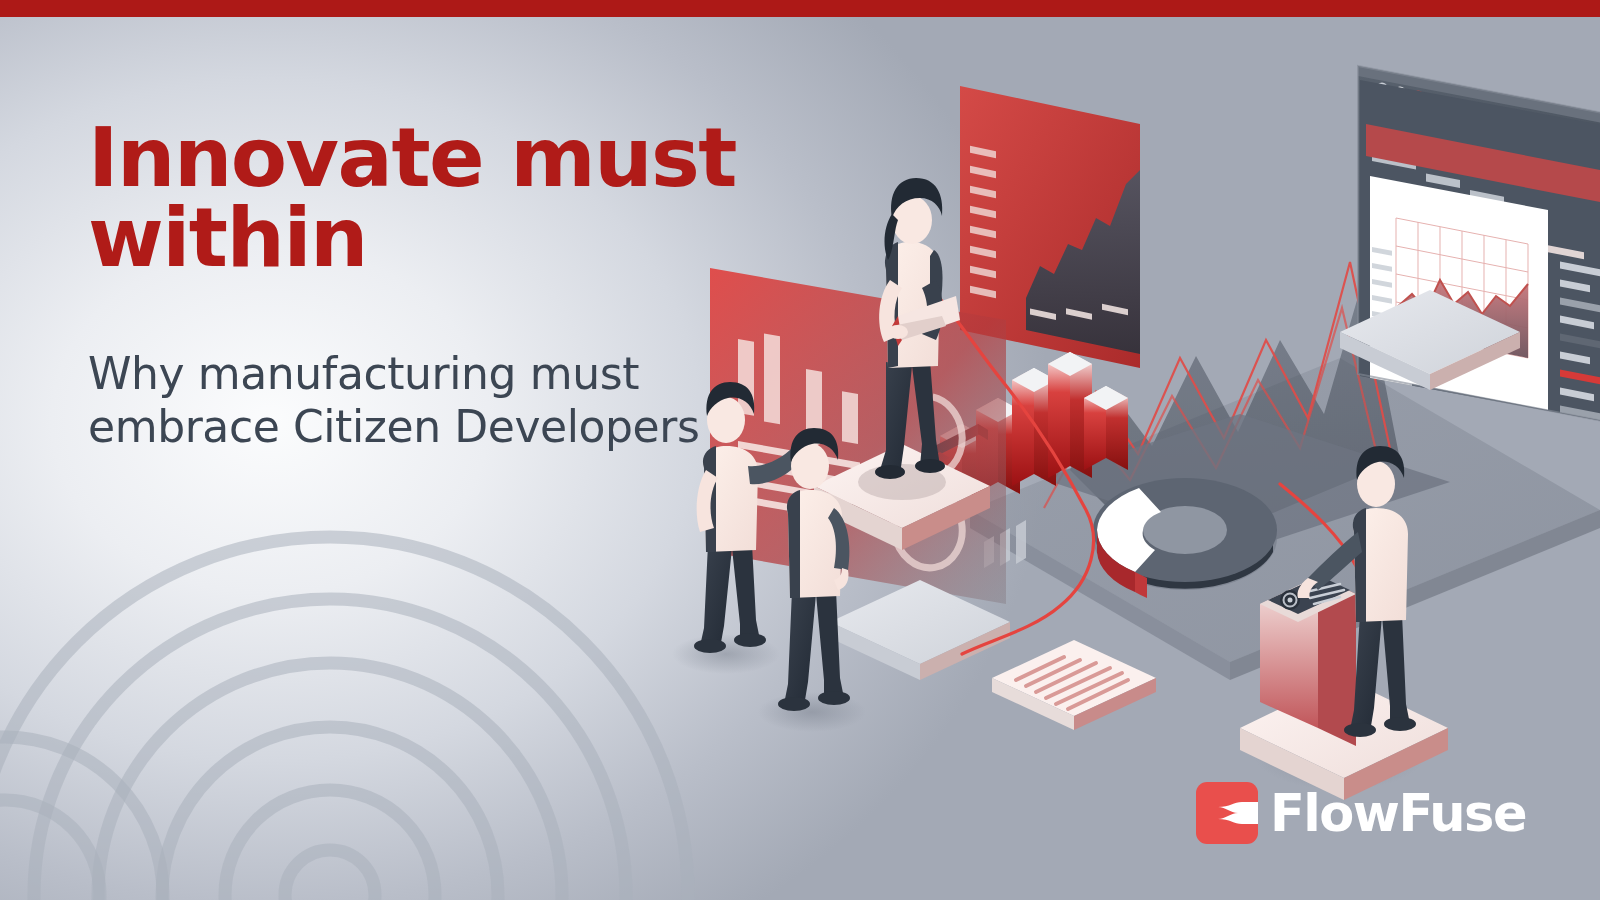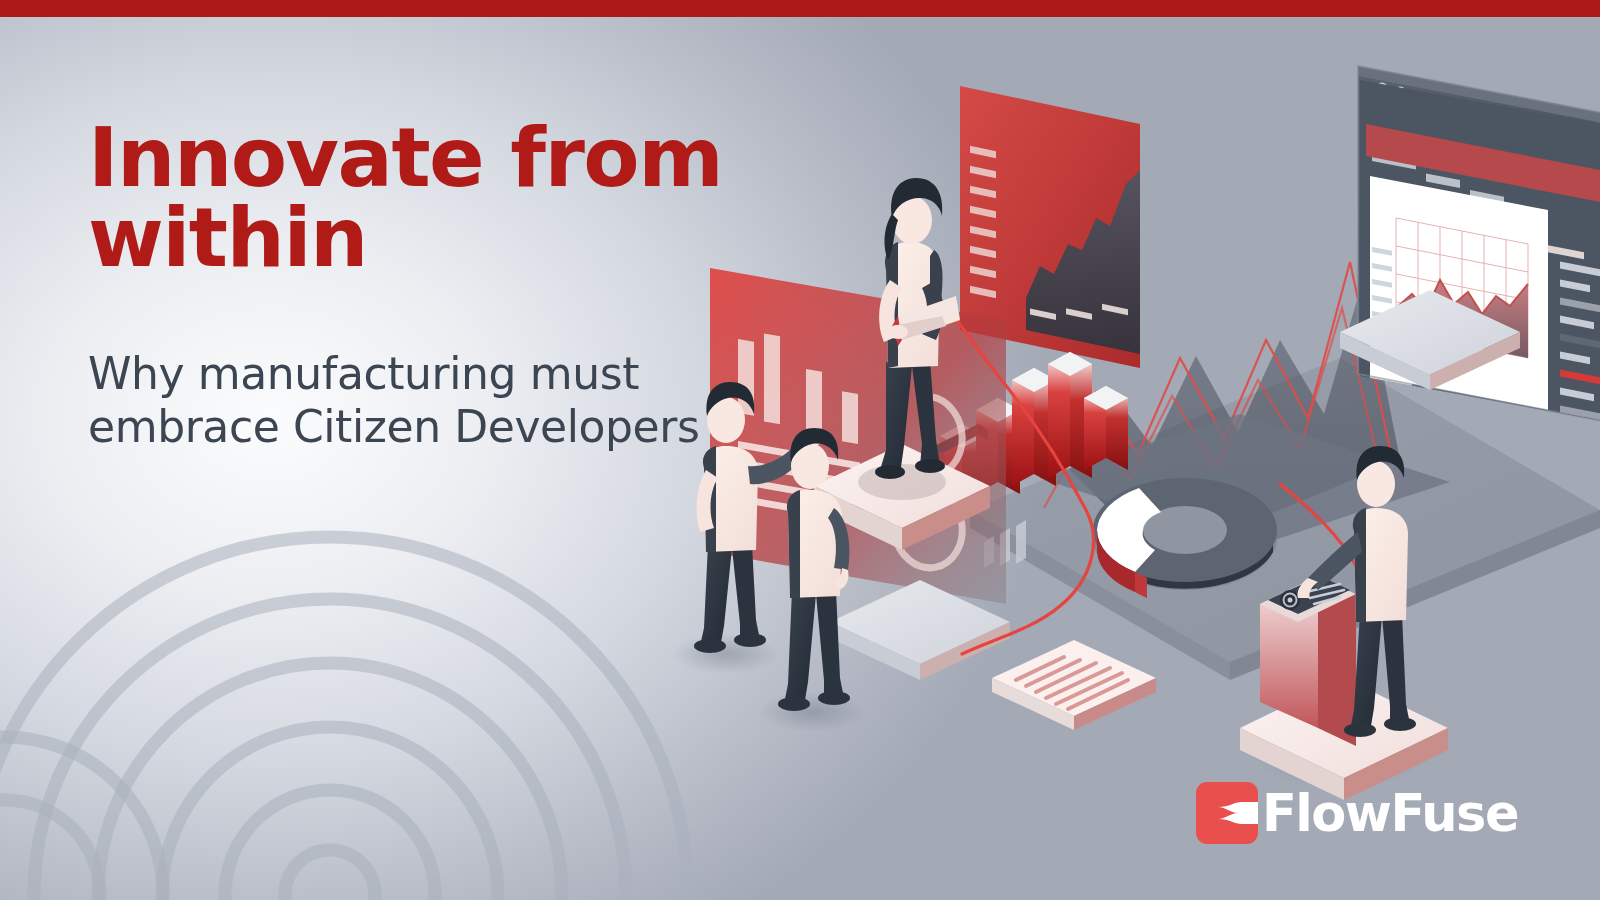--- a/index.html
+++ b/index.html
@@ -39,21 +39,21 @@
   #subtitle {
     margin-top:68px;
     font-family:"DejaVu Sans", sans-serif;
     font-size:44px; line-height:1.22; font-weight:400;
     color:#3c4653; letter-spacing:-0.4px;
   }
 
   
   #logo {
     position:absolute; left:1196px; top:782px;
-    display:flex; align-items:center; gap:4px;
+    display:flex; align-items:center; gap:12px;
   }
   #logo-mark {
     width:62px; height:62px; border-radius:11px; background:#e94f4c;
     position:relative; overflow:hidden; flex:0 0 auto;
   }
   #logo-word {
     font-family:"DejaVu Sans", sans-serif;
     font-size:51px; font-weight:700; color:#ffffff; letter-spacing:-1.5px;
     line-height:1;
   }
@@ -75,21 +75,21 @@
       <circle cx="330" cy="895" r="296" stroke-width="13"></circle>
       <circle cx="330" cy="895" r="358" stroke-width="13"></circle>
       <circle cx="5" cy="895" r="95" stroke-width="13"></circle>
       <circle cx="5" cy="895" r="158" stroke-width="13"></circle>
     </g>
   </svg>
 
   <div id="topbar"></div>
 
   <div id="textblock">
-    <div id="headline">Innovate from within</div>
+    <div id="headline">Innovate must within</div>
     <div id="subtitle">Why manufacturing must embrace Citizen Developers</div>
   </div>
 
   <svg id="illu" viewBox="0 0 960 760">
     <defs>
       <linearGradient id="gRed" x1="0" y1="0" x2="0" y2="1">
         <stop offset="0%" stop-color="#ffffff"></stop>
         <stop offset="32%" stop-color="#d8413f"></stop>
         <stop offset="100%" stop-color="#9c1113"></stop>
       </linearGradient>

